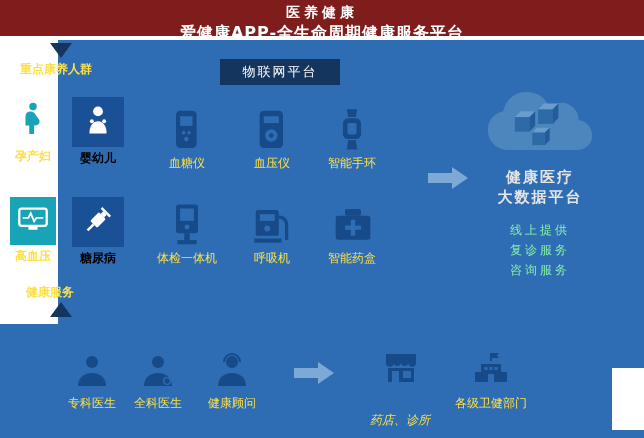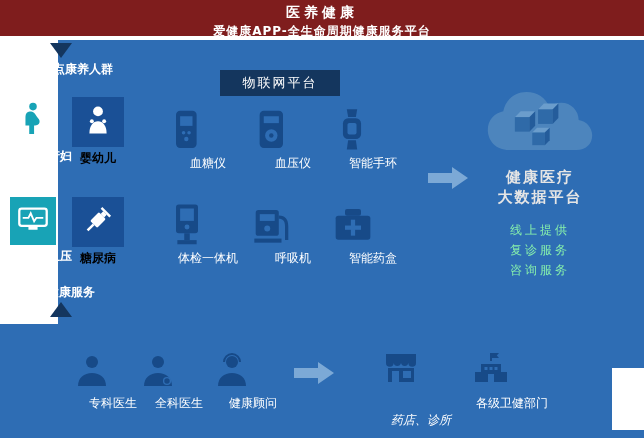--- a/index.html
+++ b/index.html
@@ -1,34 +1,34 @@
 <!DOCTYPE html>
 <html><head>
 <meta charset="utf-8">
 <style>
   * { margin:0; padding:0; box-sizing:border-box; }
   body { font-family:"DejaVu Sans","Liberation Sans",sans-serif; background:#ffffff; }
   .stage { position:relative; width:644px; height:438px; background:#ffffff; overflow:hidden; }
   .header { position:absolute; left:0; top:0; width:644px; height:36px; background:#7f1d1d; color:#ffffff; text-align:center; }
   .header .title { padding-top:4px; font-size:14px; font-weight:bold; letter-spacing:4px; }
-  .header .subtitle { font-size:12px; font-weight:bold; letter-spacing:1px; margin-top:1px; }
+  .header .subtitle { font-size:16px; font-weight:bold; letter-spacing:1px; margin-top:1px; }
   .main { position:absolute; left:0; top:40px; width:644px; height:398px; background:#2e6db4; }
   .abs { position:absolute; }
   .lbl { position:absolute; font-size:12px; white-space:nowrap; line-height:14px; }
-  .dark { color:#ffffff;margin-left:21px; }
+  .dark { color:#fde047; }
   .light { color:#000000; }
   .bold { font-weight:bold; }
   .center { text-align:center; }
   .tile { position:absolute; display:flex; align-items:center; justify-content:center; }
   .tile.white-bg { background:#ffffff; }
   .tile.dark-bg { background:#1a5096; }
   .tile.teal-bg { background:#18a3b6; }
   .tri-down { position:absolute; width:0; height:0; border-left:11px solid transparent; border-right:11px solid transparent; border-top:15px solid #14365e; }
   .tri-up { position:absolute; width:0; height:0; border-left:11px solid transparent; border-right:11px solid transparent; border-bottom:15px solid #14365e; }
-  .iot-btn { position:absolute; left:220px; top:30px; width:120px; height:26px; line-height:26px; text-align:center; background:#14365e; color:#ffffff; font-size:13px; letter-spacing:2px; }
+  .iot-btn { position:absolute; left:220px; top:19px; width:120px; height:26px; line-height:26px; text-align:center; background:#14365e; color:#ffffff; font-size:13px; letter-spacing:2px; }
   .platform-name { position:absolute; left:482px; width:116px; text-align:center; color:#e5e5e5; font-weight:bold; font-size:15px; letter-spacing:2px; white-space:nowrap; }
   .svc { position:absolute; left:482px; width:116px; text-align:center; color:#86efac; font-size:12px; letter-spacing:3px; white-space:nowrap; }
   .white-patch { position:absolute; background:#ffffff; }
 </style>
 </head>
 <body>
 
 <div class="stage">
 
   <div class="header">

